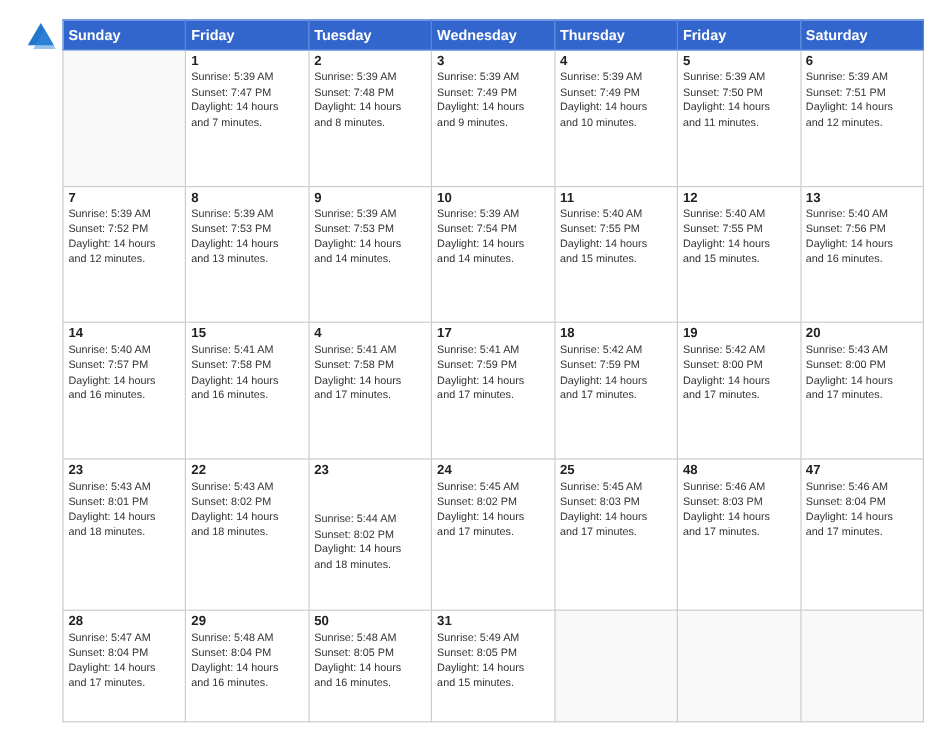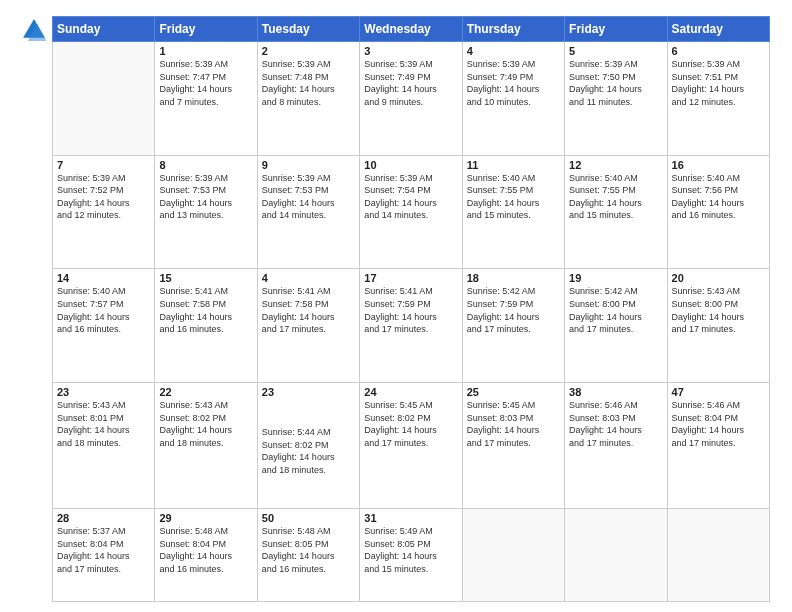--- a/index.html
+++ b/index.html
@@ -222,21 +222,21 @@
 and 15 minutes.</div>
           </td>
           <td>
             <span class="day-number">12</span>
             <div class="day-info" style="white-space: pre-line;">Sunrise: 5:40 AM
 Sunset: 7:55 PM
 Daylight: 14 hours
 and 15 minutes.</div>
           </td>
           <td>
-            <span class="day-number">16</span>
+            <span class="day-number">13</span>
             <div class="day-info" style="white-space: pre-line;">Sunrise: 5:40 AM
 Sunset: 7:56 PM
 Daylight: 14 hours
 and 16 minutes.</div>
           </td>
         </tr>
         <tr class="week-row">
           <td>
             <span class="day-number">14</span>
             <div class="day-info" style="white-space: pre-line;">Sunrise: 5:40 AM
@@ -317,38 +317,38 @@
 and 17 minutes.</div>
           </td>
           <td>
             <span class="day-number">25</span>
             <div class="day-info" style="white-space: pre-line;">Sunrise: 5:45 AM
 Sunset: 8:03 PM
 Daylight: 14 hours
 and 17 minutes.</div>
           </td>
           <td>
-            <span class="day-number">38</span>
+            <span class="day-number">48</span>
             <div class="day-info" style="white-space: pre-line;">Sunrise: 5:46 AM
 Sunset: 8:03 PM
 Daylight: 14 hours
 and 17 minutes.</div>
           </td>
           <td>
             <span class="day-number">47</span>
             <div class="day-info" style="white-space: pre-line;">Sunrise: 5:46 AM
 Sunset: 8:04 PM
 Daylight: 14 hours
 and 17 minutes.</div>
           </td>
         </tr>
         <tr class="last-row">
           <td>
             <span class="day-number">28</span>
-            <div class="day-info" style="white-space: pre-line;">Sunrise: 5:37 AM
+            <div class="day-info" style="white-space: pre-line;">Sunrise: 5:47 AM
 Sunset: 8:04 PM
 Daylight: 14 hours
 and 17 minutes.</div>
           </td>
           <td>
             <span class="day-number">29</span>
             <div class="day-info" style="white-space: pre-line;">Sunrise: 5:48 AM
 Sunset: 8:04 PM
 Daylight: 14 hours
 and 16 minutes.</div>

